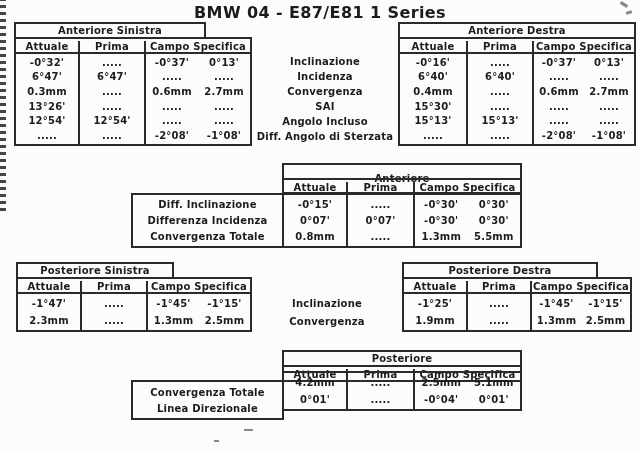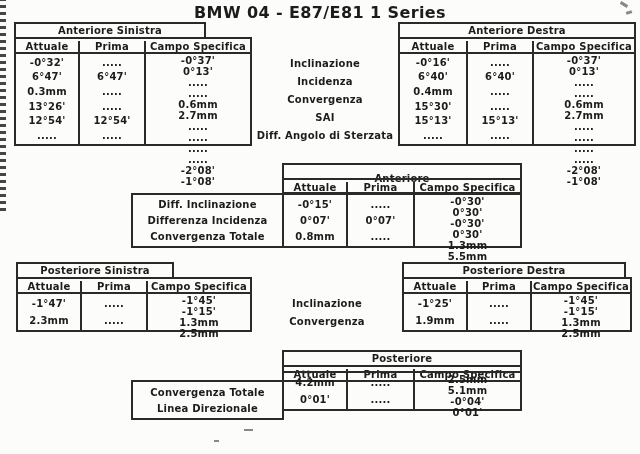--- a/index.html
+++ b/index.html
@@ -15,21 +15,21 @@
   .abs { position:absolute; }
   .box { border:2px solid #2a2a2a; background:transparent; }
   .hdr { display:flex; align-items:center; justify-content:center; white-space:nowrap; }
   .cols { display:flex; align-items:flex-end; }
   .cols > div { display:flex; align-items:center; justify-content:center; border-right:2px solid #2a2a2a; white-space:nowrap; }
   .cols > div:last-child { border-right:none; }
   .data { display:flex; align-items:stretch; }
   .data .col { display:flex; flex-direction:column; justify-content:space-around; border-right:2px solid #2a2a2a; padding:1px 0; }
   .data .col:last-child { border-right:none; }
   .ln { text-align:center; white-space:nowrap; }
-  .pair { display:flex;flex-direction:column; }
+  .pair { display:flex; }
   .pair span { flex:1 1 50%; text-align:center; white-space:nowrap; }
   .lblstack { display:flex; flex-direction:column; justify-content:space-around; padding:2px 0; }
   .title { text-align:center; font-size:16px; letter-spacing:.4px; }
   
   .band-left {
     left:0; top:-2px; width:6px; height:216px; opacity:.85;
     background:repeating-linear-gradient(180deg,#252525 0 3px, transparent 3px 7px);
   }
   .speck { background:#3a3a3a; opacity:.6; }
 </style>
@@ -95,20 +95,21 @@
           <span>-1°08'</span>
         </div>
     </div>
   </div>
 
   <div class="abs lblstack" style="left:252px;top:52px;width:146px;height:94px;">
     <div class="ln">Inclinazione</div>
     <div class="ln">Incidenza</div>
     <div class="ln">Convergenza</div>
     <div class="ln">SAI</div>
+    <div class="ln">Angolo Incluso</div>
     <div class="ln">Diff. Angolo di Sterzata</div>
   </div>
 
   <div class="abs box hdr" style="left:398px;top:22px;width:238px;height:17px;">Anteriore Destra</div>
   <div class="abs box cols" style="left:398px;top:37px;width:238px;height:17px;">
     <div style="flex:0 0 68px;">Attuale</div>
     <div style="flex:0 0 66px;">Prima</div>
     <div style="flex:1 1 auto;">Campo Specifica</div>
   </div>
   <div class="abs box data" style="left:398px;top:52px;width:238px;height:94px;">
@@ -219,21 +220,21 @@
           <span>2.5mm</span>
         </div>
     </div>
   </div>
 
   <div class="abs lblstack" style="left:252px;top:292px;width:150px;height:40px;">
     <div class="ln">Inclinazione</div>
     <div class="ln">Convergenza</div>
   </div>
 
-  <div class="abs box hdr" style="left:402px;top:262px;width:224px;height:17px;">Posteriore Destra</div>
+  <div class="abs box hdr" style="left:402px;top:262px;width:196px;height:17px;">Posteriore Destra</div>
   <div class="abs box cols" style="left:402px;top:277px;width:230px;height:17px;">
     <div style="flex:0 0 64px;">Attuale</div>
     <div style="flex:0 0 64px;">Prima</div>
     <div style="flex:1 1 auto;">Campo Specifica</div>
   </div>
   <div class="abs box data" style="left:402px;top:292px;width:230px;height:40px;">
     <div class="col" style="flex:0 0 64px;">
       <div class="ln">-1°25'</div>
       <div class="ln">1.9mm</div>
     </div>

